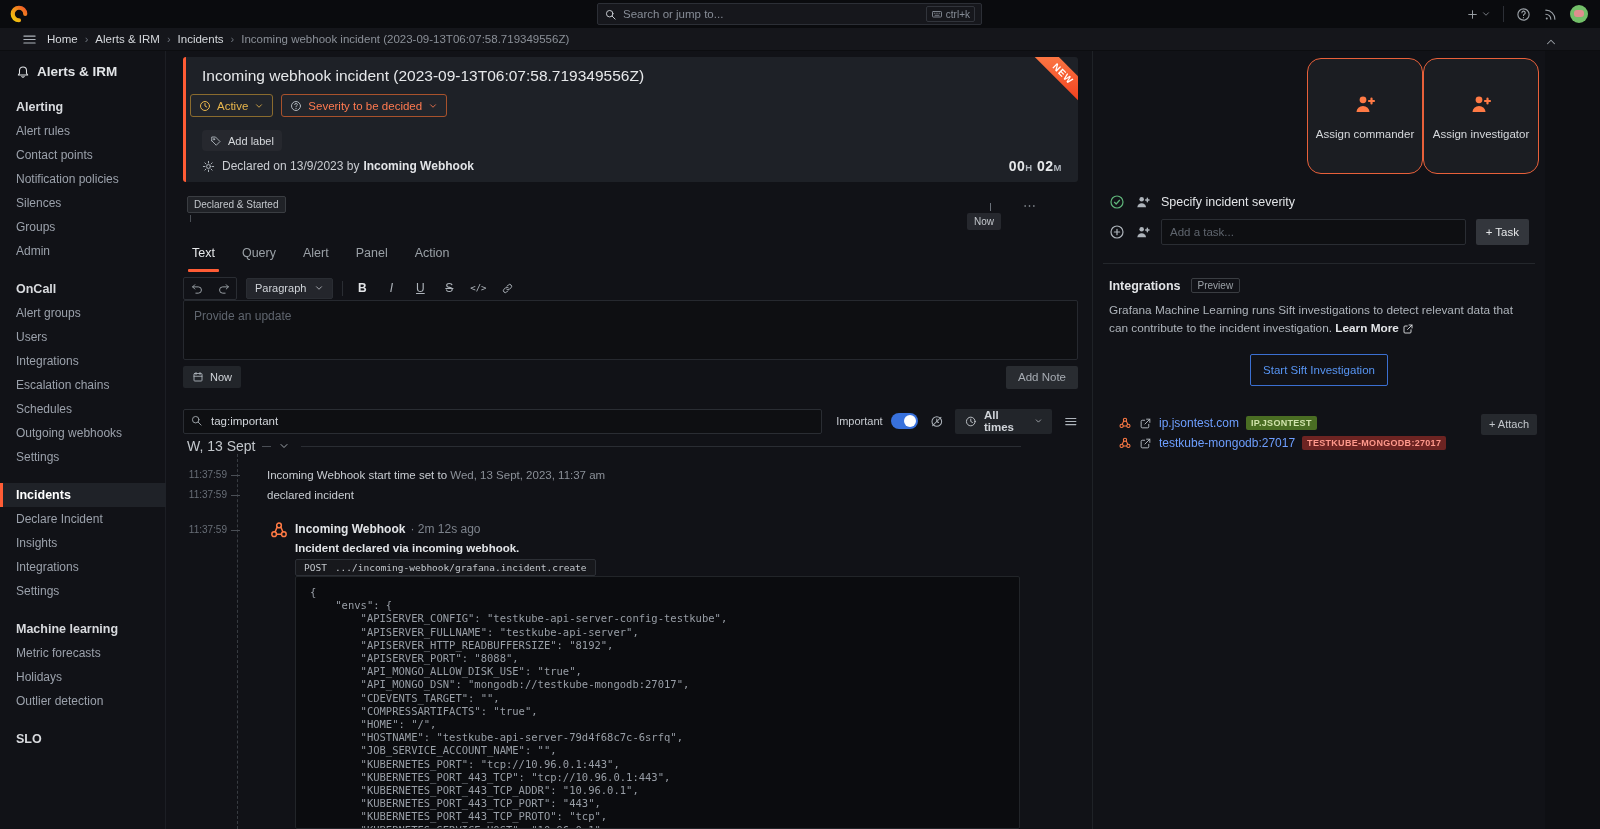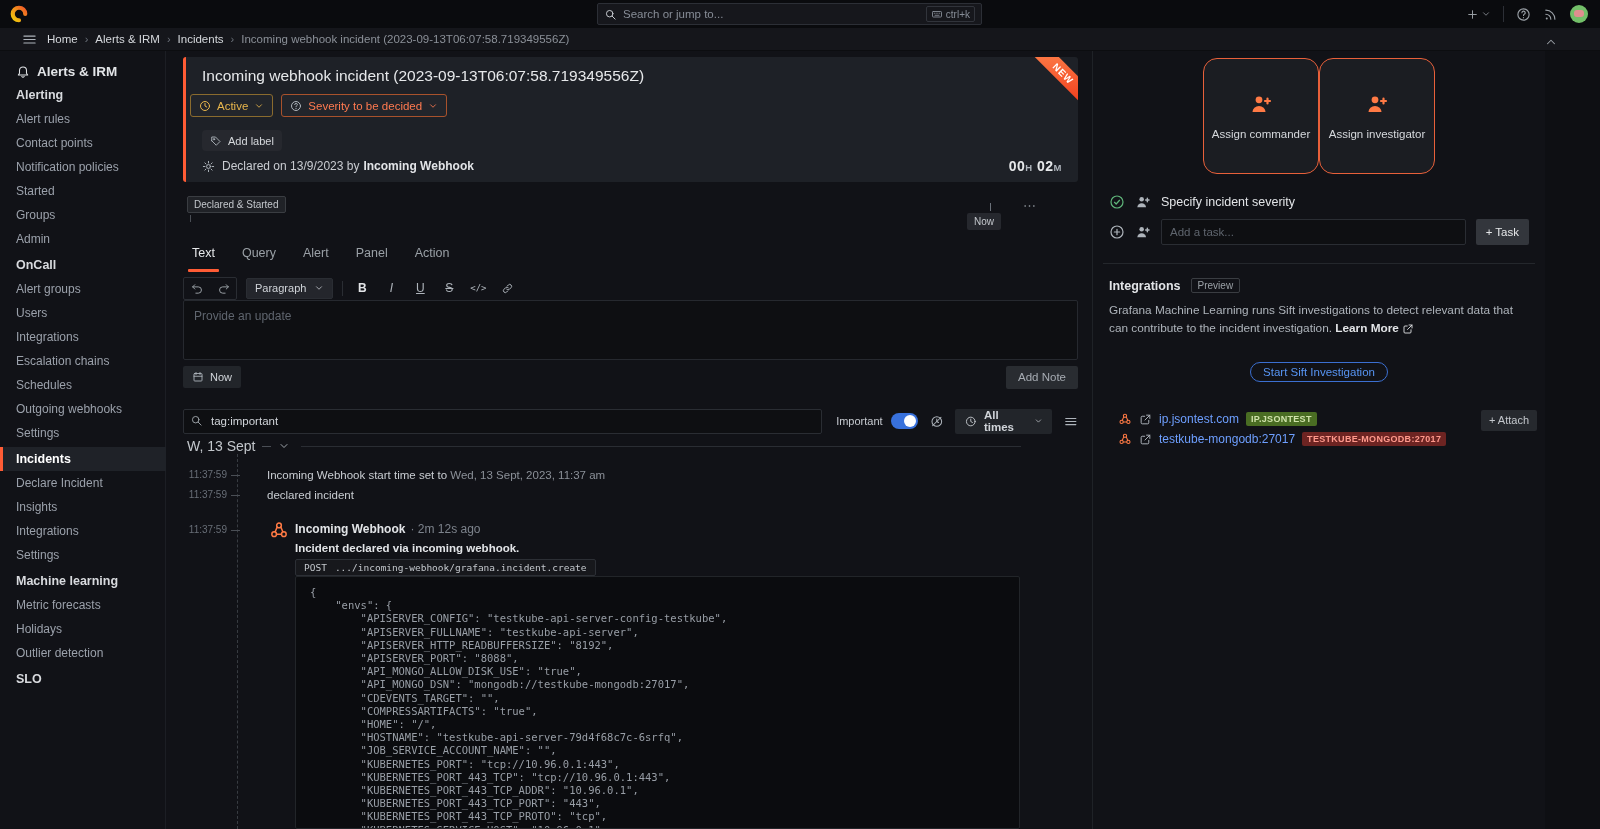--- a/index.html
+++ b/index.html
@@ -38,21 +38,21 @@
   .crumbs{display:flex;align-items:center;gap:7px;font-size:11.5px}
   .crumbs .sep{color:#6b717a;font-size:11px}
   .crumb{color:#d5d8dc}
   .crumb.last{color:#8b9098}
   .collapse-up{position:absolute;right:42px;top:4px;color:#9aa0a6}
 
   
   .sidebar{position:absolute;left:0;top:51px;width:166px;height:778px;background:#111217;
     border-right:1px solid #1c1e24;padding:10px 0 0 16px}
   .sb-title{display:flex;align-items:center;gap:7px;font-size:13.5px;font-weight:700;color:#e2e4e7;height:20px}
-  .sb-section{margin-top:2px}
+  .sb-section{margin-top:14px}
   .sb-head{height:24px;line-height:24px;font-size:12.5px;font-weight:700;color:#d8dade}
   .sb-head.active{margin-left:-16px;padding-left:13px;border-left:3px solid var(--accent);
     background:#1f2228;color:#fff;width:166px}
   .sb-item{height:24px;line-height:24px;font-size:12px;color:#9ba1ab;list-style:none;cursor:pointer}
 
   
   .rgutter{position:absolute;left:1545px;top:51px;width:55px;height:778px;background:#0e0f13}
 
   
   .card{position:absolute;left:183px;top:57px;width:895px;height:125px;background:#1e2127;
@@ -149,42 +149,42 @@
   .post-chip{position:absolute;left:112px;display:inline-flex;align-items:center;gap:8px;height:17px;
     padding:0 8px;border:1px solid #2c2f35;background:#17181c;border-radius:2px;
     font-family:"DejaVu Sans Mono",monospace;font-size:9.5px;color:#c3c7cc}
   .codeblock{position:absolute;left:112px;top:138px;width:725px;height:253px;background:#0b0c0f;
     border:1px solid #222529;border-radius:2px;padding:9px 14px;overflow:hidden}
   .codeblock pre{font-family:"DejaVu Sans Mono",monospace;font-size:10.5px;line-height:13.2px;color:#989ea6;white-space:pre}
 
   
   .rightpanel{position:absolute;left:1092px;top:51px;width:453px;height:778px;border-left:1px solid #1f2227;
     padding:7px 6px 0 6px}
-  .assign-row{display:flex;justify-content:center}
+  .assign-row{display:flex;justify-content:flex-end}
   .assign-card{width:116px;height:116px;border:1px solid #e8603a;border-radius:14px;background:#1b1d22;
     display:flex;flex-direction:column;align-items:center;justify-content:center;gap:12px;cursor:pointer}
   .assign-card .ic{color:var(--orange-icon)}
   .assign-label{font-size:11.5px;color:#d5d8dc}
   .task-row{display:flex;align-items:center;gap:10px;padding:0 10px;margin-top:20px}
   .task-row.second{margin-top:9px}
   .task-text{font-size:12.5px;color:#e2e4e7}
   .task-input{flex:1;height:26px;background:#0e0f12;border:1px solid #2a2d33;border-radius:2px;
     padding:0 8px;font-size:11.5px;color:#d0d4d9;outline:none;font-family:"Liberation Sans",sans-serif}
   .task-input::placeholder{color:#5f656e}
   .task-btn{height:26px;padding:0 10px;background:#33363c;border:none;border-radius:2px;font-size:11.5px;
     color:#e6e8ea;font-family:"Liberation Sans",sans-serif;cursor:pointer;white-space:nowrap}
   .panel-div{height:1px;background:#24272c;margin:18px 4px 0 4px}
   .sugg{padding:14px 10px 0 10px}
   .sugg-head{display:flex;align-items:center;gap:10px}
   .sugg-title{font-size:12.5px;font-weight:700;color:#e2e4e7}
   .preview-badge{border:1px solid #3a3d42;border-radius:2px;padding:1px 6px;font-size:10px;color:#9aa0a6}
   .sugg-body{margin-top:8px;font-size:11.8px;line-height:1.55;color:#aeb4bb}
   .learn-more{color:#e2e4e7;font-weight:700;cursor:pointer}
-  .sift-btn{display:block;margin:24px auto 0 auto;height:20px;padding:0 12px;background:transparent;
-    border:1px solid var(--sift-border);border-radius:12px;color:var(--sift);font-size:11.5px;
+  .sift-btn{display:block;margin:16px auto 0 auto;height:32px;padding:0 12px;background:transparent;
+    border:1px solid var(--sift-border);border-radius:2px;color:var(--sift);font-size:11.5px;
     font-family:"Liberation Sans",sans-serif;cursor:pointer}
   .attach-zone{margin-top:28px;position:relative}
   .attach-btn{position:absolute;right:2px;top:0;height:21px;padding:0 8px;background:#26292e;border:none;
     border-radius:2px;font-size:11px;color:#c3c7cc;font-family:"Liberation Sans",sans-serif;cursor:pointer}
   .attach-list{margin-top:27px;display:flex;flex-direction:column;gap:4px;padding-left:19px}
   .attach-item{display:flex;align-items:flex-end;gap:7px;height:16px}
   .attach-item .wh{color:var(--orange-icon)}
   .attach-item .ext{color:#aeb4bb}
   .attach-link{font-size:12px;color:var(--link);cursor:pointer}
   .badge{font-size:9px;font-weight:700;letter-spacing:.3px;padding:2px 5px;border-radius:2px}
@@ -361,21 +361,21 @@
           <use href="#i-bell"></use>
         </svg>
       <span>Alerts &amp; IRM</span>
     </div>
     <div class="sb-section">
       <div class="sb-head">Alerting</div>
       <ul>
         <li class="sb-item">Alert rules</li>
         <li class="sb-item">Contact points</li>
         <li class="sb-item">Notification policies</li>
-        <li class="sb-item">Started</li>
+        <li class="sb-item">Silences</li>
         <li class="sb-item">Groups</li>
         <li class="sb-item">Admin</li>
       </ul>
     </div>
     <div class="sb-section">
       <div class="sb-head">OnCall</div>
       <ul>
         <li class="sb-item">Alert groups</li>
         <li class="sb-item">Users</li>
         <li class="sb-item">Integrations</li>

